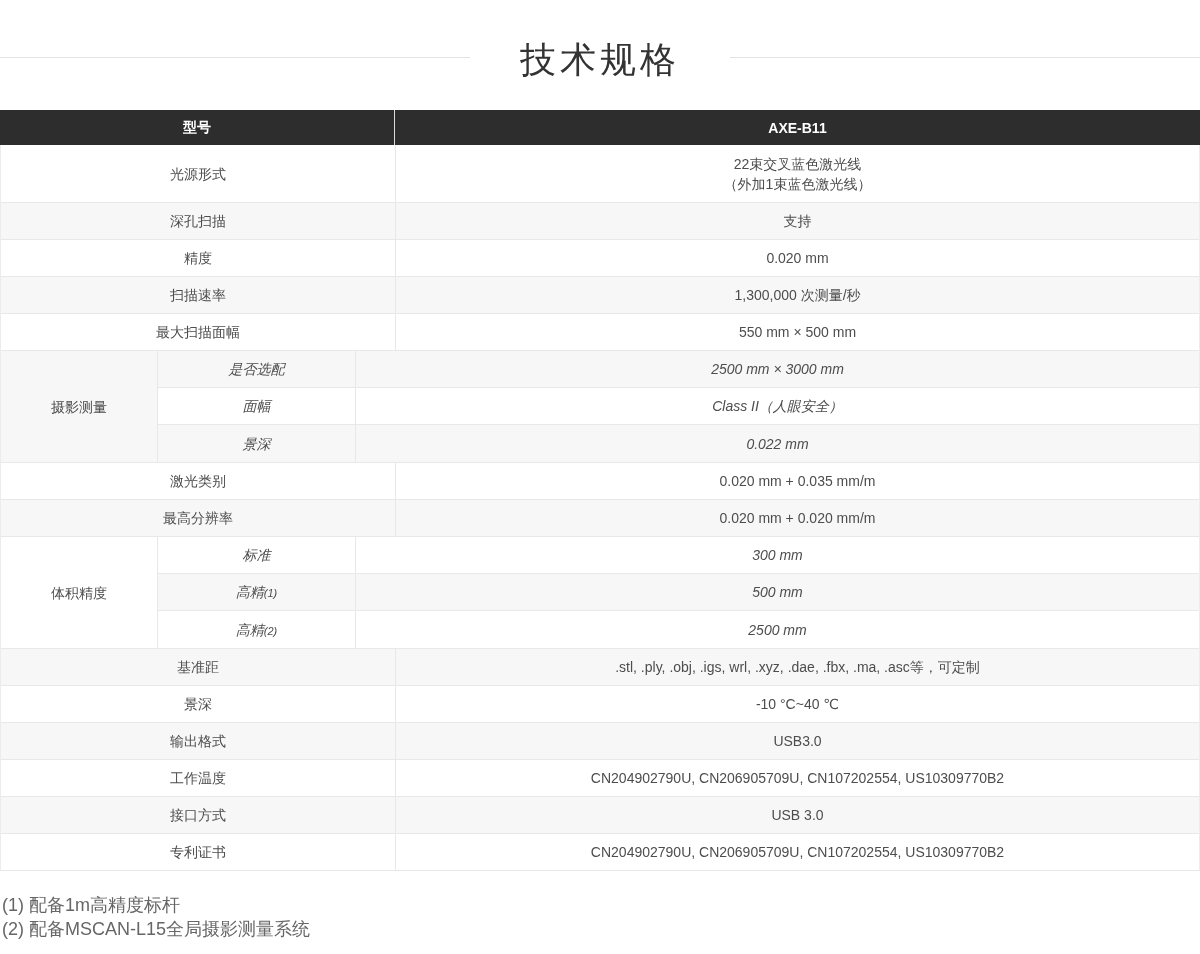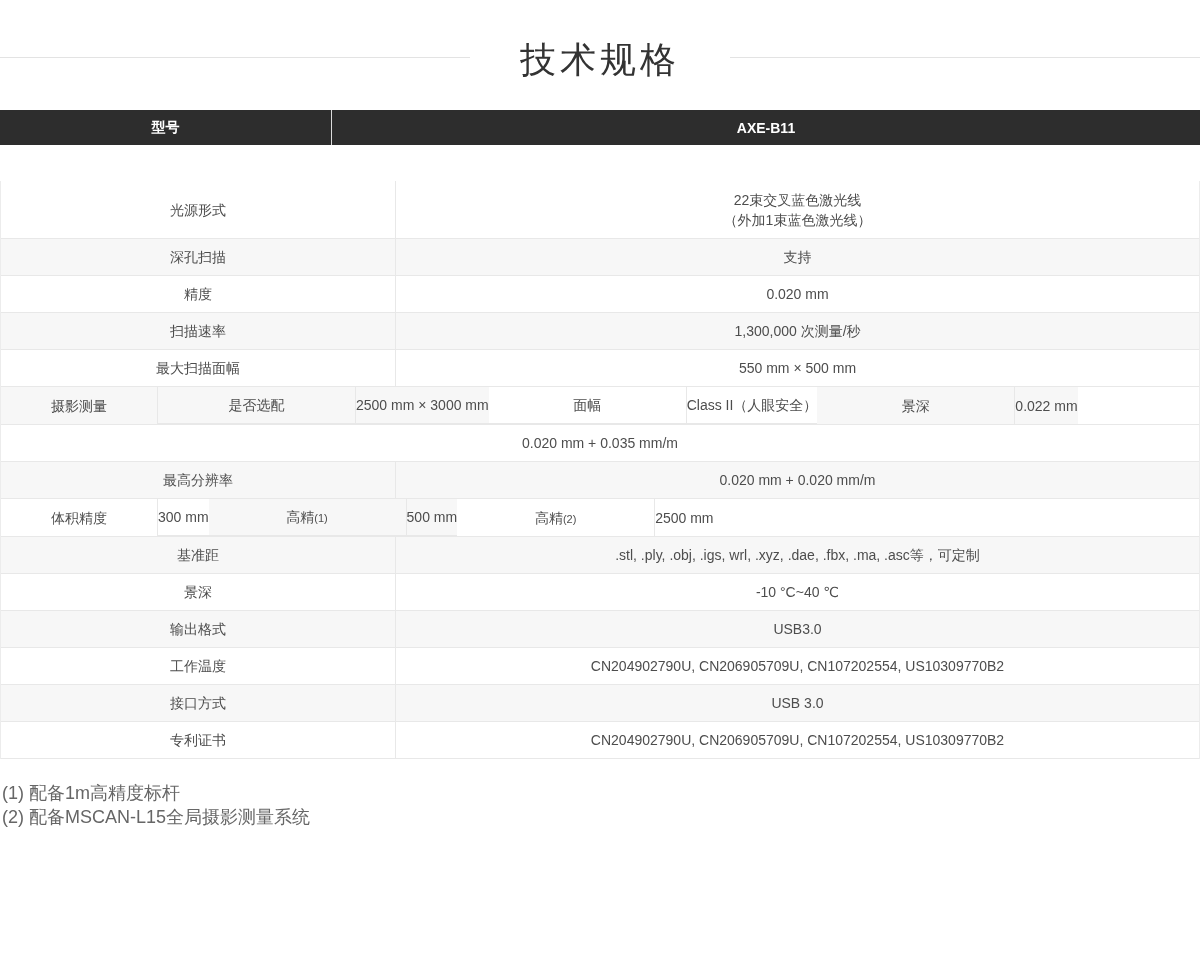--- a/index.html
+++ b/index.html
@@ -26,39 +26,39 @@
     white-space: nowrap;
   }
 
   
   .spec-table { width: 1200px; font-size: 14px; }
   .thead {
     display: flex; height: 35px;
     background: #2d2d2d; color: #fff; font-weight: bold;
   }
   .thead .hcell { display: flex; align-items: center; justify-content: center; }
-  .thead .hlabel { width: 332px; border-right: 1px solid #dcdcdc; }
+  .thead .hlabel { width: 395px; border-right: 1px solid #dcdcdc; }
   .thead .hvalue { flex: 1; }
 
-  .tbody { border-left: 1px solid #ececec; border-right: 1px solid #ececec; margin-top: 36px; }
+  .tbody { border-left: 1px solid #ececec; border-right: 1px solid #ececec; }
 
   .cell {
     display: flex; align-items: center; justify-content: center;
     text-align: center; line-height: 20px;
   }
   .shade { background: #f7f7f7; }
 
   .row { display: flex; height: 37px; border-bottom: 1px solid #e8e8e8; }
   .row.tall { height: 58px; }
   .row .label { width: 395px; border-right: 1px solid #e8e8e8; }
   .row .value { flex: 1; white-space: pre-line; }
 
   .grouprow { display: flex; border-bottom: 1px solid #e8e8e8; }
   .grouplabel { width: 157px; border-right: 1px solid #e8e8e8; }
-  .subrows { flex: 1; display: flex; flex-direction: row; }
+  .subrows { flex: 1; display: flex; flex-direction: column; font-style: italic; }
   .subrow { display: flex; height: 37px; border-bottom: 1px solid #e8e8e8; }
   .subrow:last-child { border-bottom: none; }
   .subrow .sublabel { width: 198px; border-right: 1px solid #e8e8e8; }
   .subrow .value { flex: 1; }
   .note { font-size: 11px; padding-top: 2px; }
 
   
   .footnotes { margin: 22px 0 0 2px; font-size: 18px; color: #666; }
   .footnotes div { line-height: 24px; }
 </style>
@@ -114,30 +114,34 @@
           </div>
           <div class="subrow shade">
             <div class="cell sublabel">
               <span>景深</span>
             </div>
             <div class="cell value">0.022 mm</div>
           </div>
         </div>
       </div>
       <div class="row">
+        <div class="cell label">激光类别</div>
         <div class="cell value">0.020 mm + 0.035 mm/m</div>
       </div>
       <div class="row shade">
         <div class="cell label">最高分辨率</div>
         <div class="cell value">0.020 mm + 0.020 mm/m</div>
       </div>
       <div class="grouprow">
         <div class="cell grouplabel">体积精度</div>
         <div class="subrows">
           <div class="subrow">
+            <div class="cell sublabel">
+              <span>标准</span>
+            </div>
             <div class="cell value">300 mm</div>
           </div>
           <div class="subrow shade">
             <div class="cell sublabel">
               <span>高精</span>
               <span class="note">(1)</span>
             </div>
             <div class="cell value">500 mm</div>
           </div>
           <div class="subrow">

